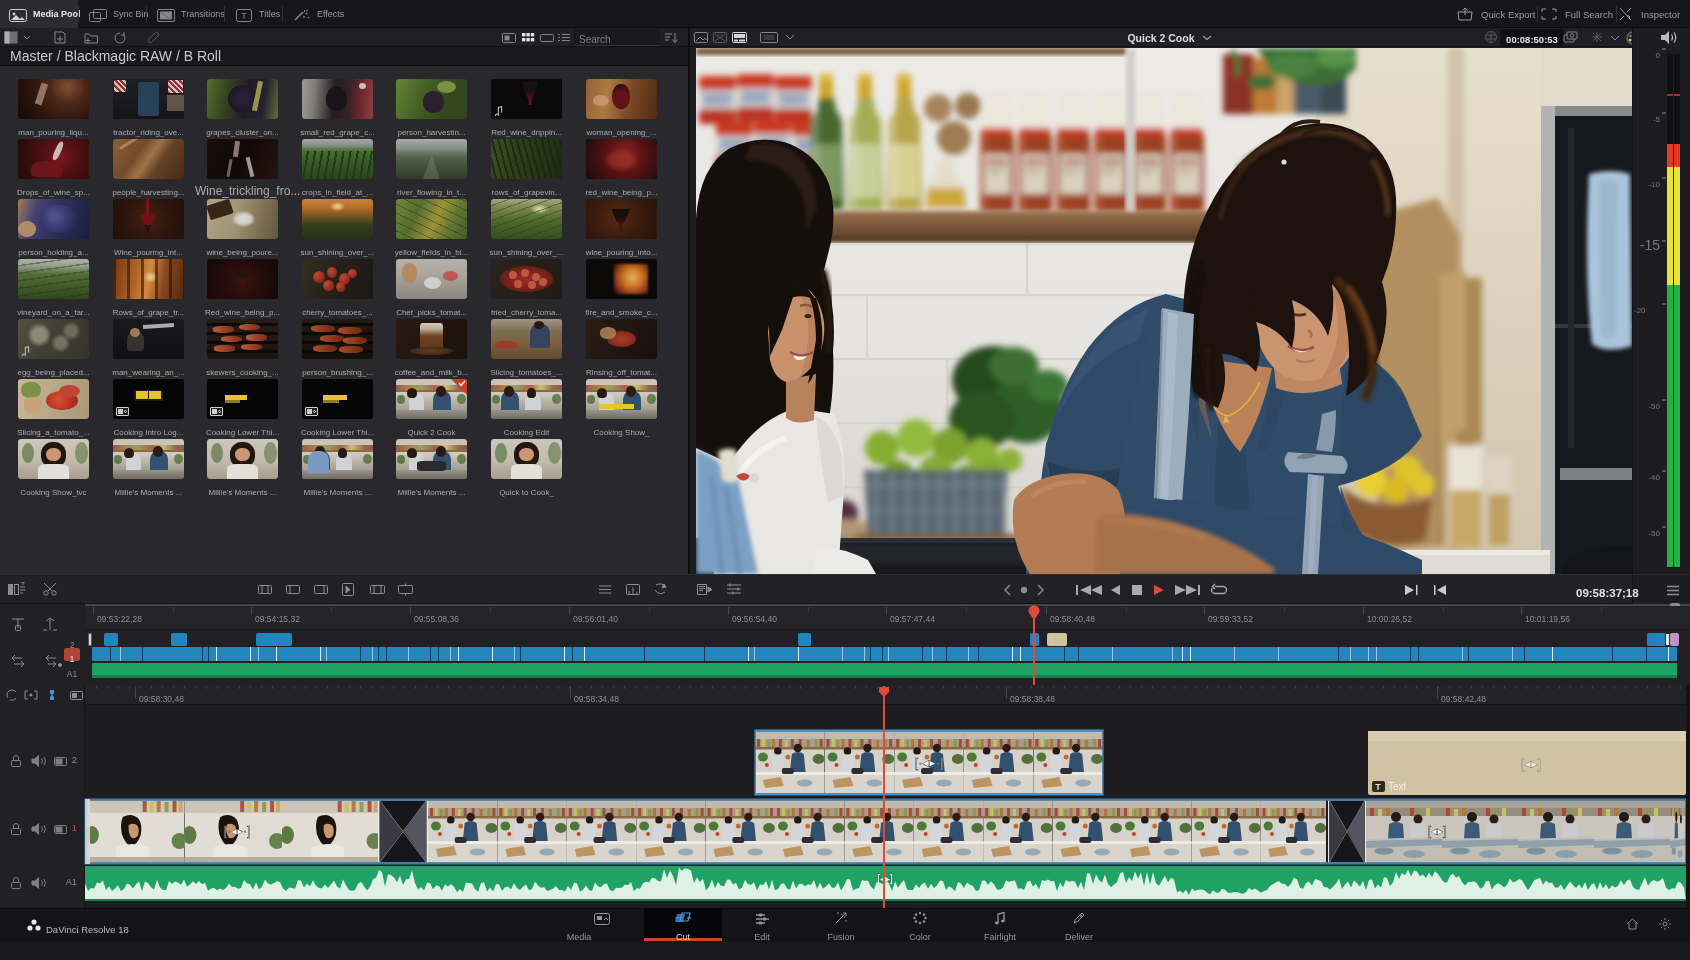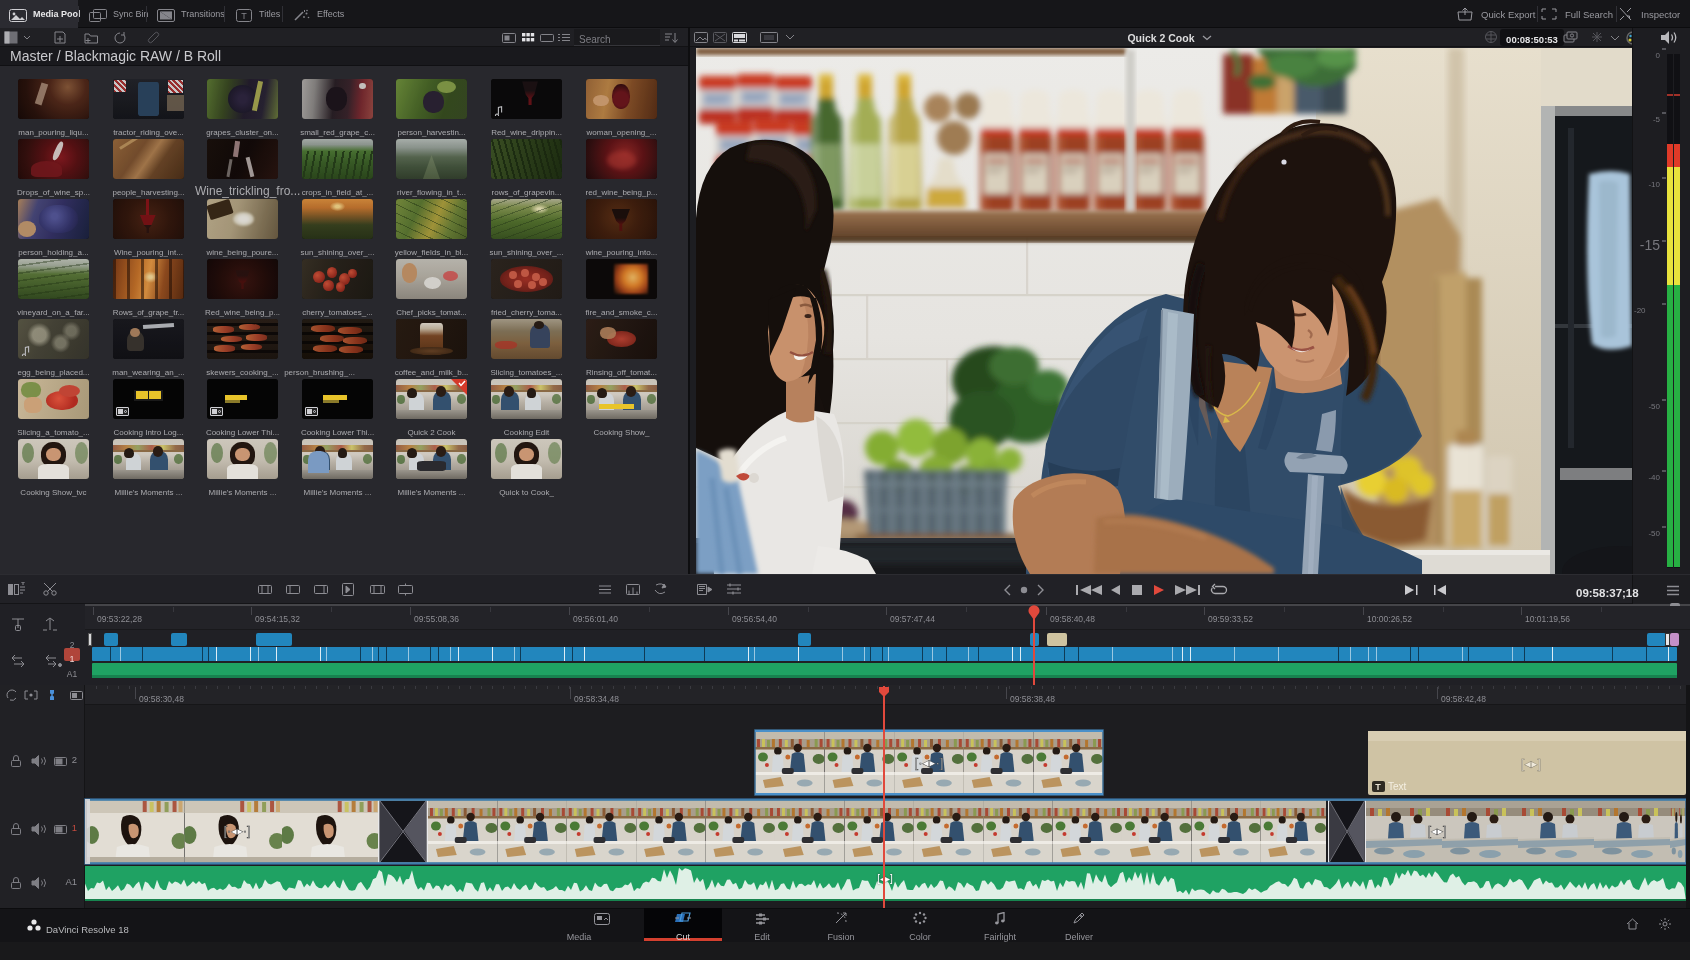--- a/index.html
+++ b/index.html
@@ -384,21 +384,21 @@
     <div style="position:absolute;inset:0;background:linear-gradient(#241c14 0%,#181008 100%);"></div>
     <div style="position:absolute;inset:0;background:repeating-linear-gradient(0deg,transparent 0 6px,#0c0806 6px 9px);"></div>
     <div style="position:absolute;left:12%;top:14%;width:34%;height:18%;background:linear-gradient(90deg,#b85a32,#96381e 60%,#7a2c16);border-radius:40%;"></div>
     <div style="position:absolute;left:50%;top:20%;width:34%;height:18%;background:linear-gradient(90deg,#b85a32,#96381e 60%,#7a2c16);border-radius:40%;"></div>
     <div style="position:absolute;left:25%;top:40%;width:34%;height:18%;background:linear-gradient(90deg,#b85a32,#96381e 60%,#7a2c16);border-radius:40%;"></div>
     <div style="position:absolute;left:58%;top:44%;width:34%;height:18%;background:linear-gradient(90deg,#b85a32,#96381e 60%,#7a2c16);border-radius:40%;"></div>
     <div style="position:absolute;left:15%;top:64%;width:34%;height:18%;background:linear-gradient(90deg,#b85a32,#96381e 60%,#7a2c16);border-radius:40%;"></div>
     <div style="position:absolute;left:52%;top:68%;width:34%;height:18%;background:linear-gradient(90deg,#b85a32,#96381e 60%,#7a2c16);border-radius:40%;"></div>
     <div style="position:absolute;inset:0;background:rgba(5,5,8,.10);"></div>
   </div>
-<div style="position:absolute;left:272px;top:361px;width:95px;height:13px;text-align:center;"><span style="color:#ababaf;font-size:8px;white-space:nowrap;">person_brushing_...</span></div>
+<div style="position:absolute;left:290px;top:361px;width:95px;height:13px;text-align:center;"><span style="color:#ababaf;font-size:8px;white-space:nowrap;">person_brushing_...</span></div>
 <div style="position:absolute;left:396px;top:319px;width:71px;height:40px;border-radius:3px;overflow:hidden;background:#111;">
     <div style="position:absolute;inset:0;background:linear-gradient(110deg,#2a1c12 0%,#1e140d 100%);"></div>
     <div style="position:absolute;left:34%;top:10%;width:32%;height:80%;background:linear-gradient(#e8e0d4 0%,#d0c0a8 18%,#7e4a26 40%,#5d3518 100%);border-radius:12% 12% 20% 20%;"></div>
     <div style="position:absolute;left:20%;top:70%;width:60%;height:20%;background:radial-gradient(#6a4426,#3a2412);border-radius:50%;"></div>
     <div style="position:absolute;inset:0;background:rgba(5,5,8,.10);"></div>
   </div>
 <div style="position:absolute;left:384px;top:361px;width:95px;height:13px;text-align:center;"><span style="color:#ababaf;font-size:8px;white-space:nowrap;">coffee_and_milk_b...</span></div>
 <div style="position:absolute;left:491px;top:319px;width:71px;height:40px;border-radius:3px;overflow:hidden;background:#111;">
     <div style="position:absolute;inset:0;background:linear-gradient(#b0a590 0%,#8a7a5e 30%,#8a6a45 60%,#6e5234 100%);"></div>
     <div style="position:absolute;left:55%;top:12%;width:28%;height:60%;background:#3c4a66;border-radius:40% 40% 10% 10%;"></div>

